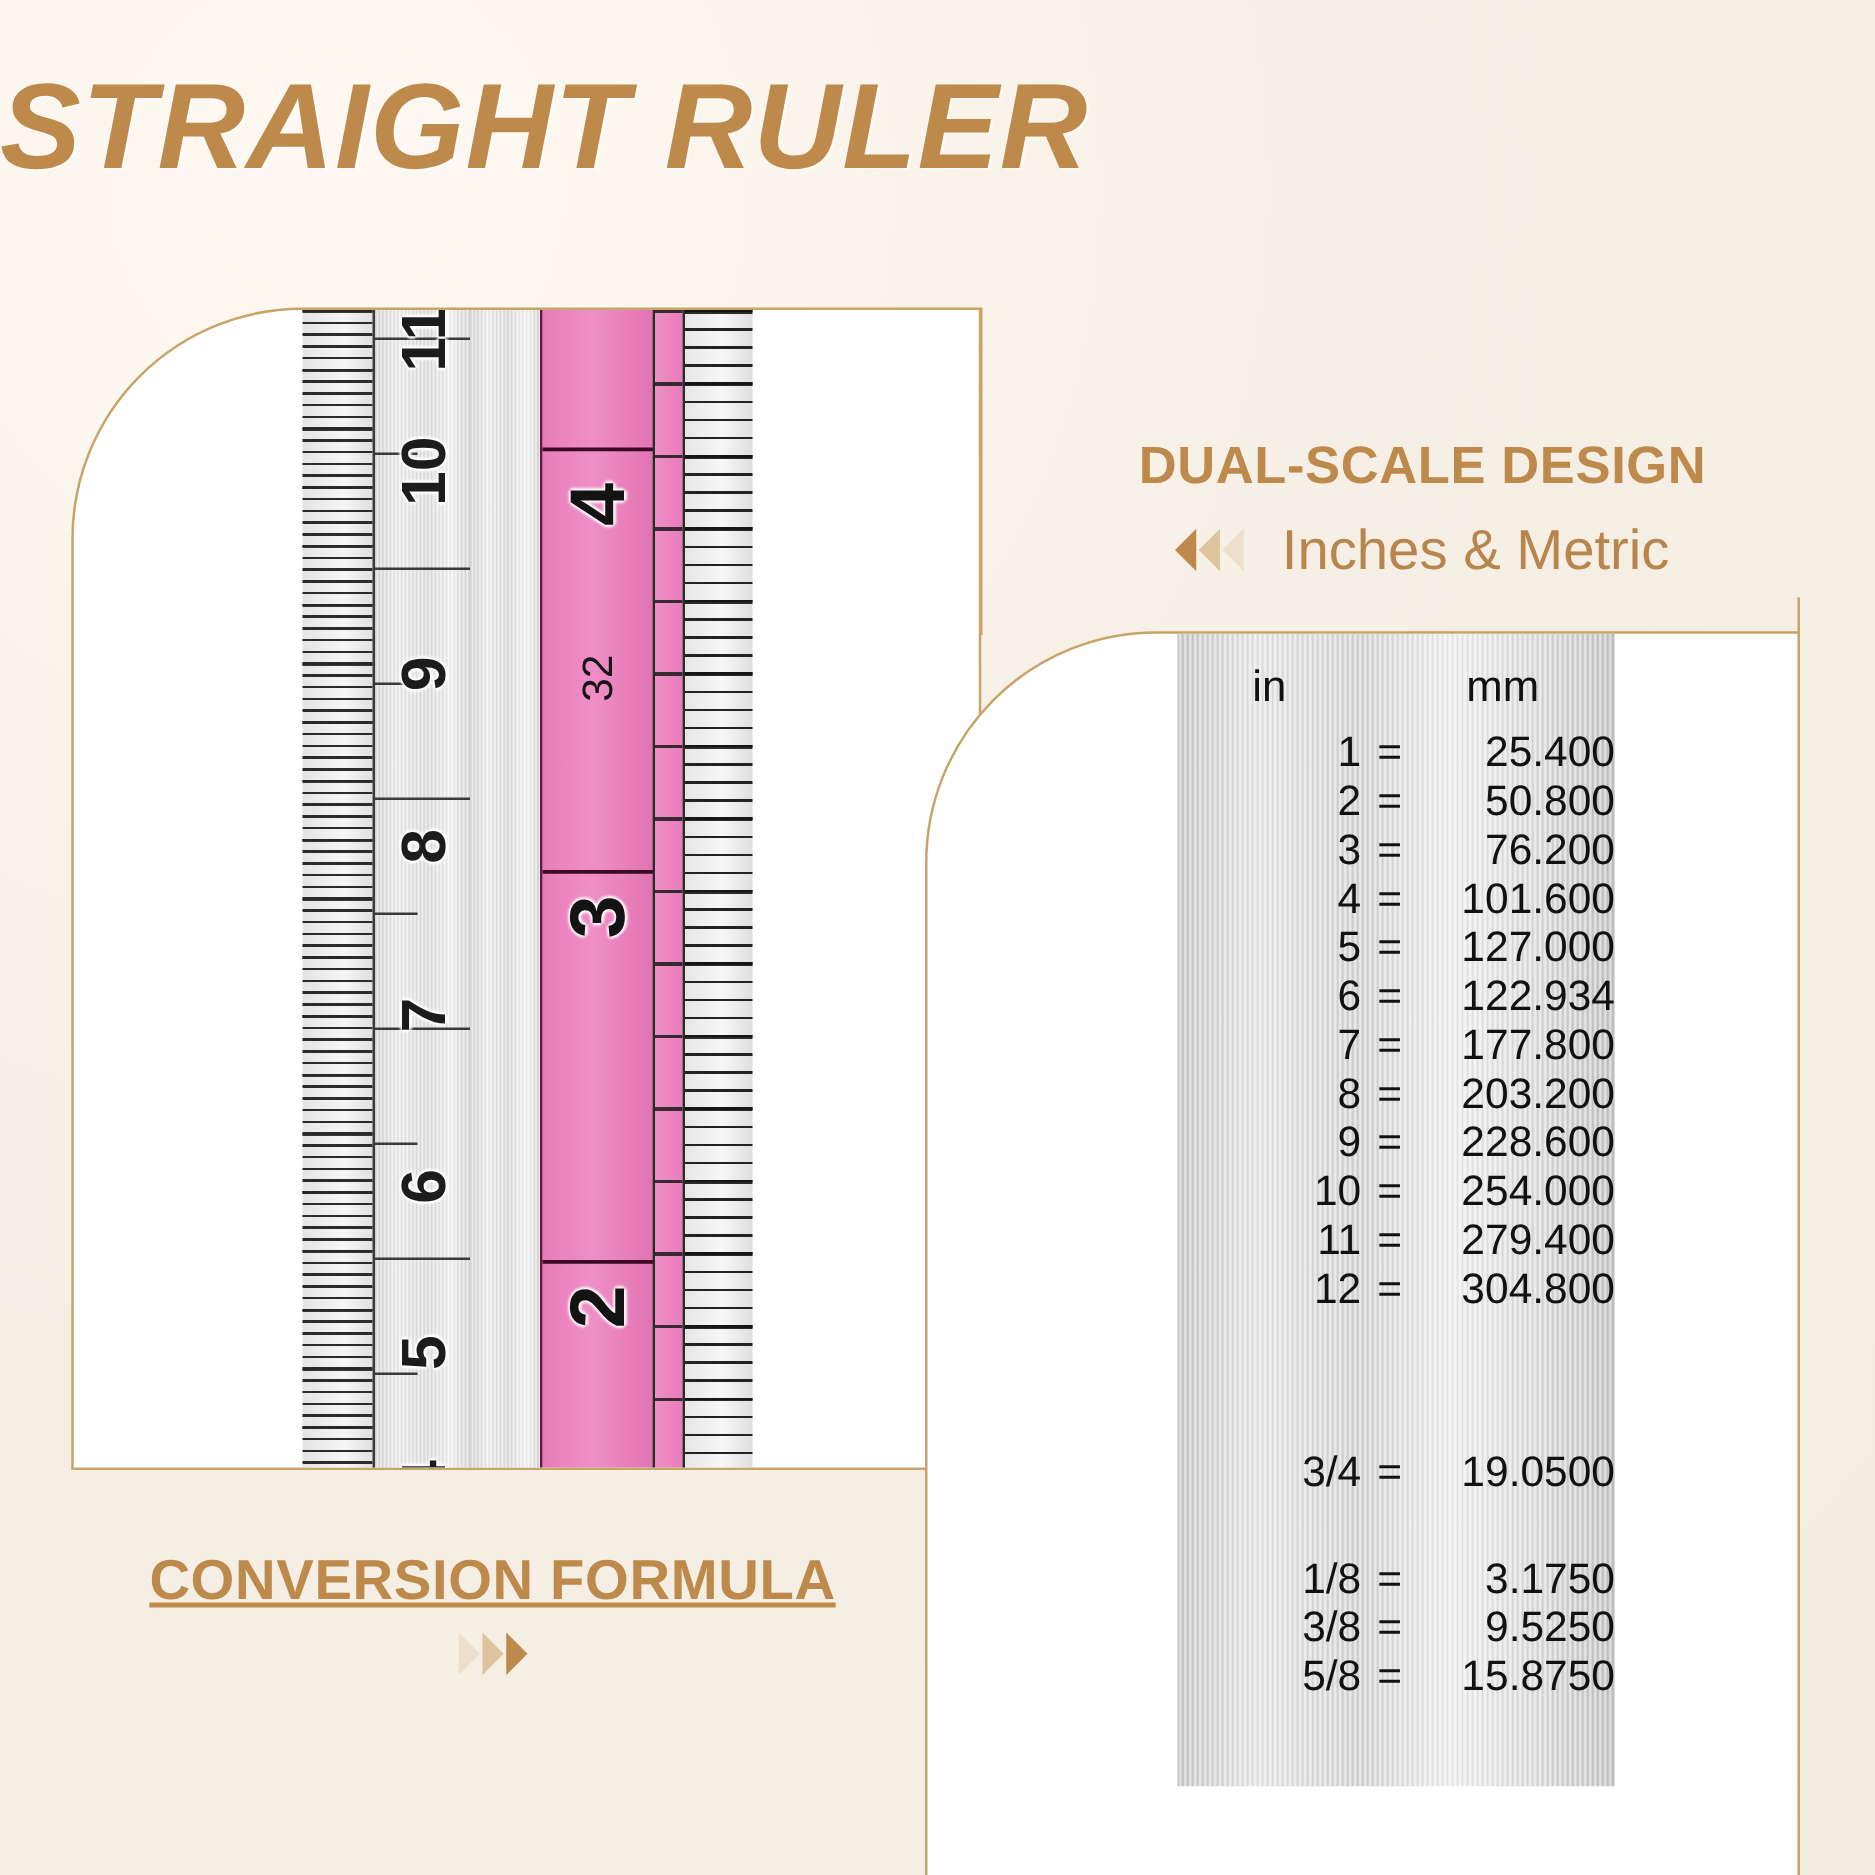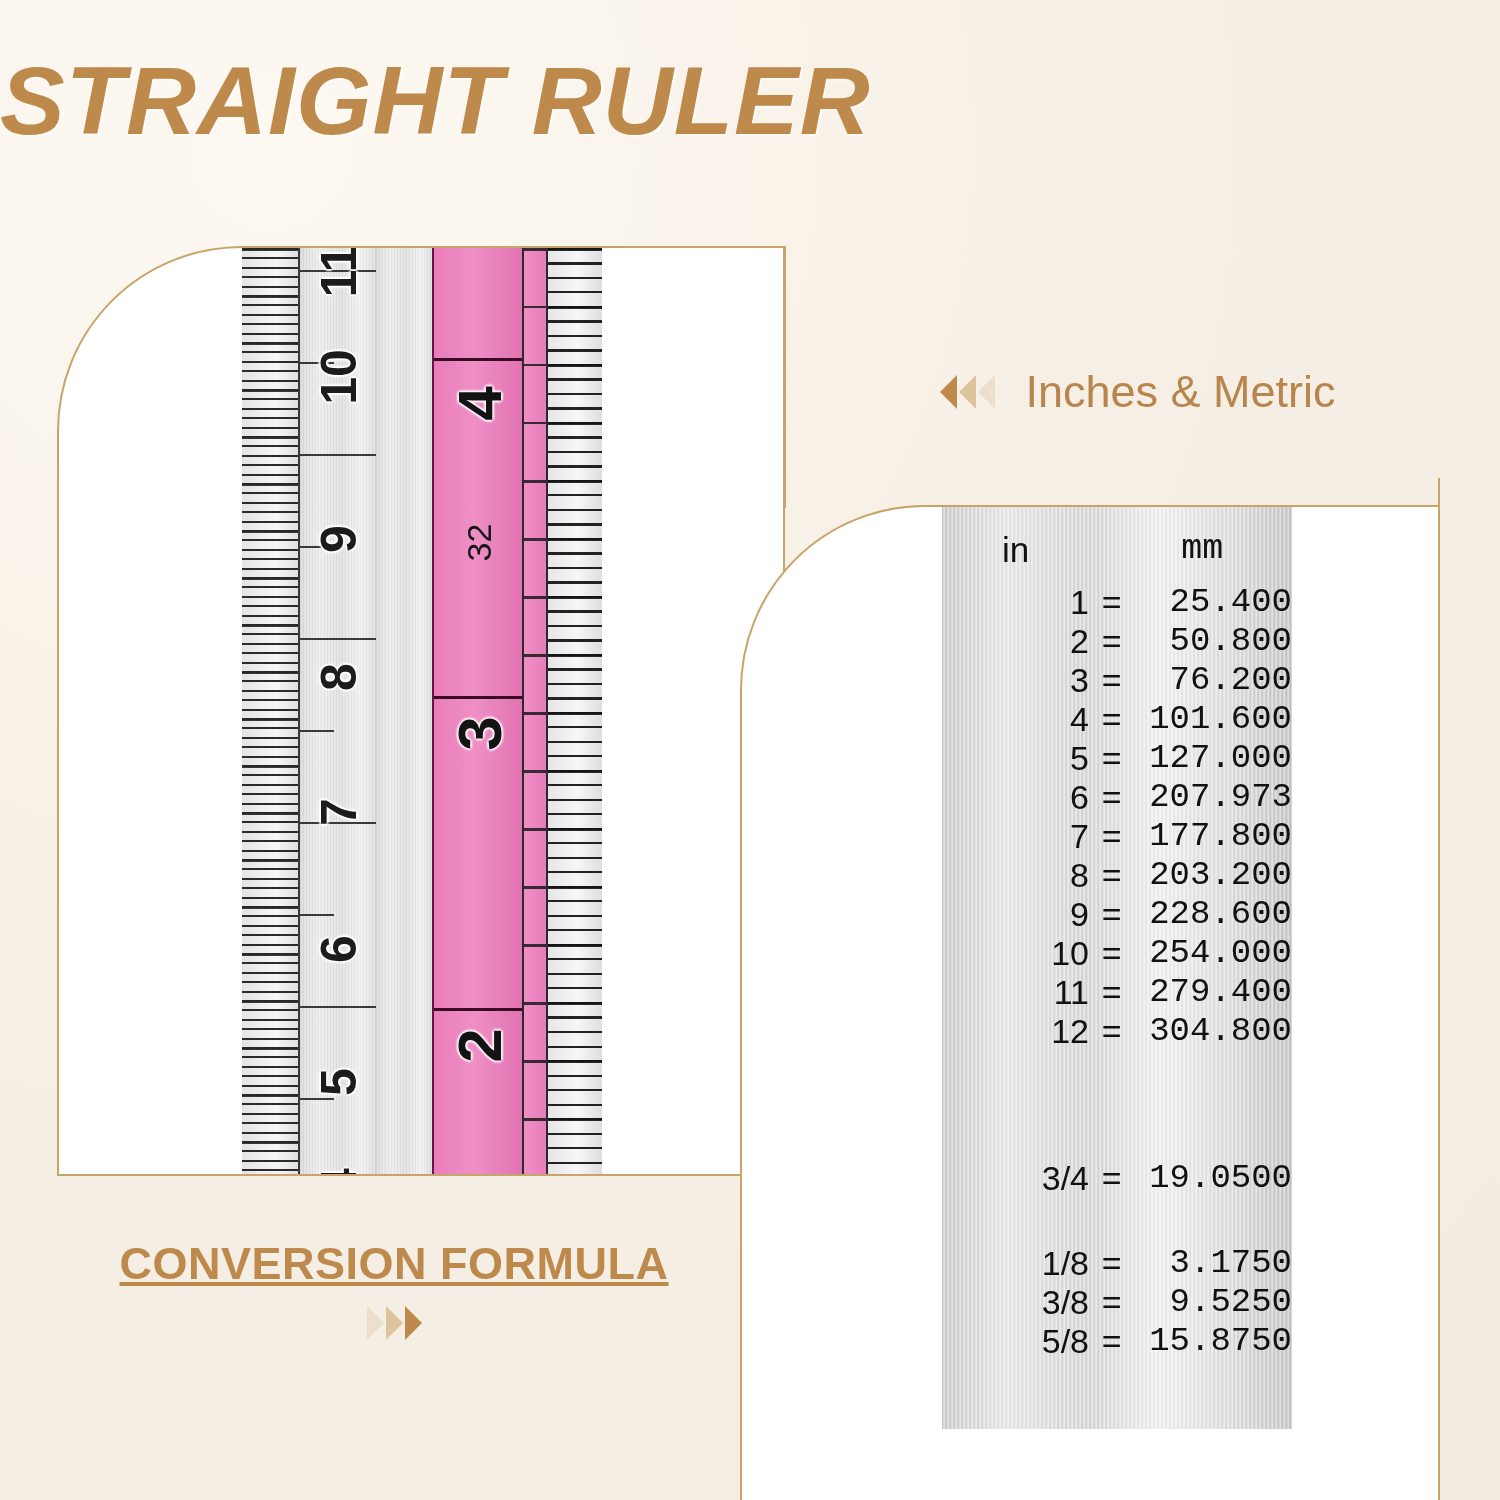--- a/index.html
+++ b/index.html
@@ -303,21 +303,21 @@
   .tbl { width: 100%; border-collapse: collapse; }
   .tbl td {
     font-size: 34px;
     color: #111;
     line-height: 1.0;
     padding: 2.5px 0;
     white-space: nowrap;
   }
   .col-a { width: 42%; text-align: right; padding-right: 8px; }
   .col-eq { width: 13%; text-align: center; font-size: 28px; }
-  .col-b { width: 45%; text-align: right; padding-right: 26px; font-family: Liberation Mono, monospace; }
+  .col-b { width: 45%; text-align: right; padding-right: 26px; }
   .hdr td { font-size: 35px; padding-bottom: 16px; }
   .hdr .col-a { text-align: center; padding-right: 0; }
   .hdr .col-b { text-align: center; padding-right: 22px; }
   tr.gap td { height: 46px; padding: 0; font-size: 0; }
   tr.gap-big td { height: 62px; padding: 0; font-size: 0; }
 </style>
 </head>
 <body>
 
 <div id="stage">
@@ -367,20 +367,21 @@
         <div class="in-num" style="top:762px">2</div>
       </div>
 
       <div class="strip" id="strip-pinklines"></div>
 
       <div class="strip metal" id="strip-fine"></div>
     </div>
   </div>
 
   <div id="feature-dual">
+    <div class="feature-heading">DUAL-SCALE DESIGN</div>
     <div class="feature-sub-row">
       <div class="chev-group">
         <span class="chev chev-left c1"></span>
         <span class="chev chev-left c2"></span>
         <span class="chev chev-left c3"></span>
       </div>
       <div class="feature-sub">Inches &amp; Metric</div>
     </div>
   </div>
 
@@ -415,21 +416,21 @@
             <td class="col-b">101.600</td>
           </tr>
           <tr>
             <td class="col-a">5</td>
             <td class="col-eq">=</td>
             <td class="col-b">127.000</td>
           </tr>
           <tr>
             <td class="col-a">6</td>
             <td class="col-eq">=</td>
-            <td class="col-b">207.973</td>
+            <td class="col-b">122.934</td>
           </tr>
           <tr>
             <td class="col-a">7</td>
             <td class="col-eq">=</td>
             <td class="col-b">177.800</td>
           </tr>
           <tr>
             <td class="col-a">8</td>
             <td class="col-eq">=</td>
             <td class="col-b">203.200</td>

